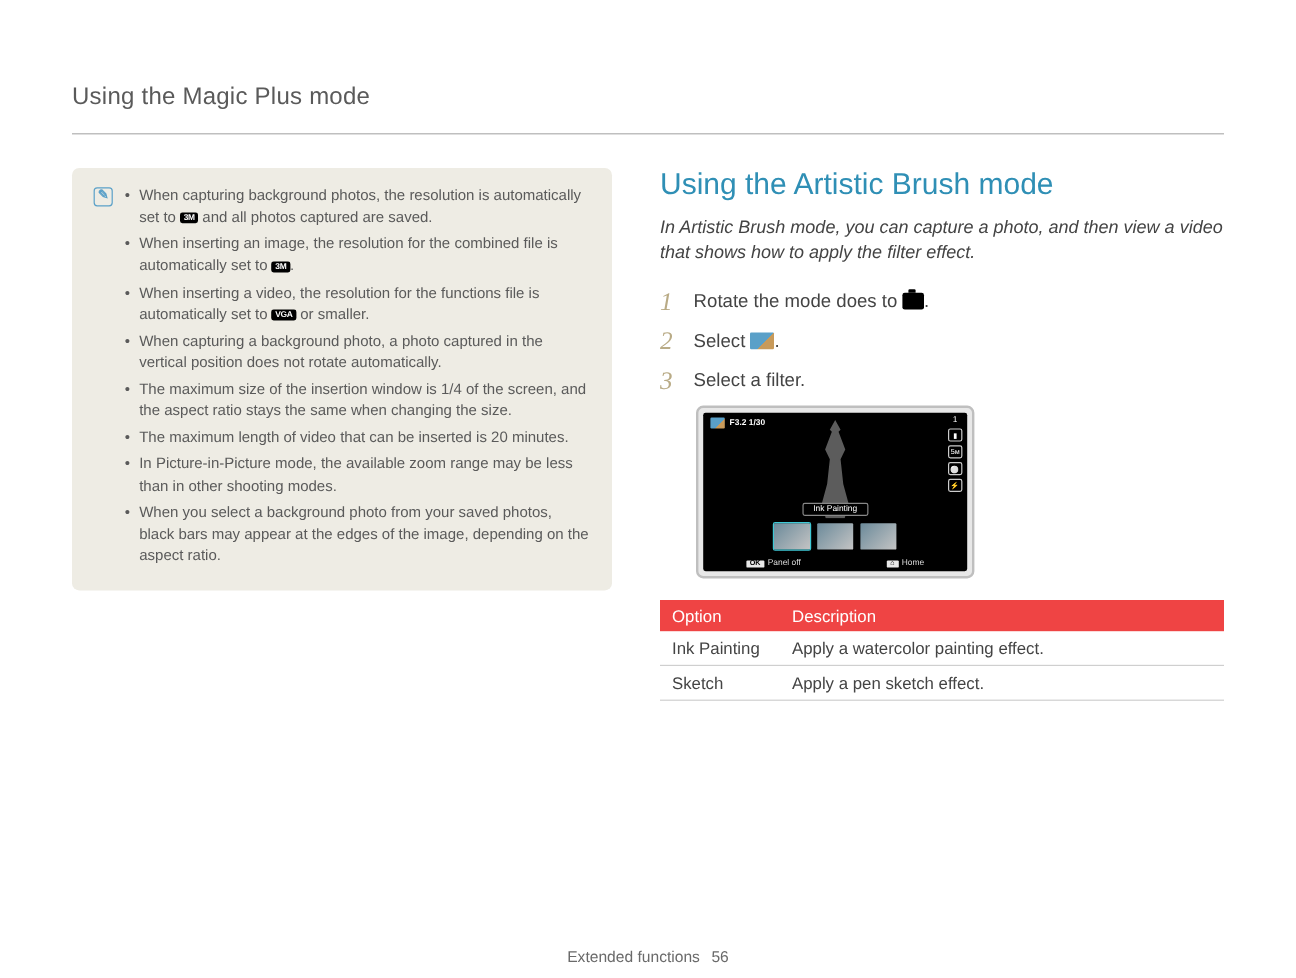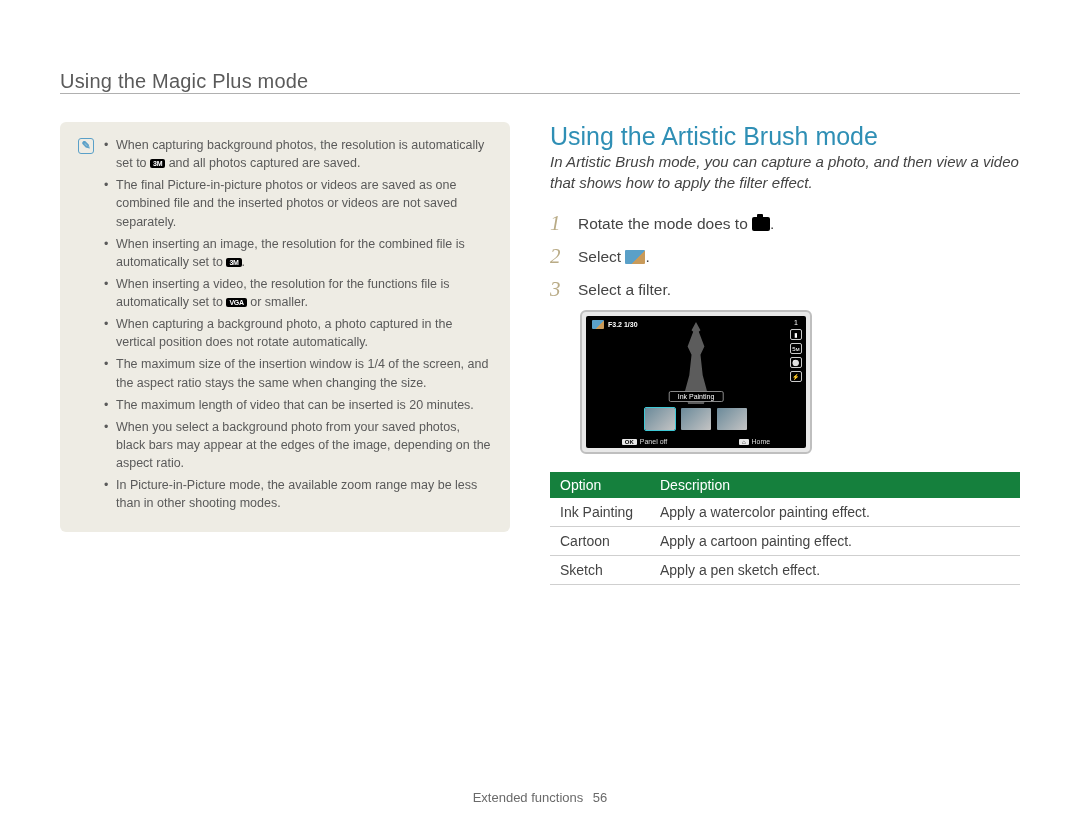--- a/index.html
+++ b/index.html
@@ -10,21 +10,21 @@
     font-family: Arial, Helvetica, sans-serif;
     color: #323232;
     position: relative;
     padding: 70px 60px 40px 60px;
   }
   .header-title {
     font-size: 20px;
     font-weight: 300;
     color: #5a5a5a;
     border-bottom: 1px solid #b0b0b0;
-    padding-bottom: 0;
+    padding-bottom: 18px;
     margin-bottom: 28px;
     letter-spacing: 0.2px;
   }
   .columns {
     display: flex;
     gap: 40px;
   }
   .col-left { width: 450px; }
   .col-right { width: 470px; }
 
@@ -71,20 +71,21 @@
     vertical-align: middle;
     line-height: 1;
     font-weight: bold;
     letter-spacing: -0.3px;
   }
 
   .section-title {
     font-size: 25px;
     font-weight: 400;
     color: #2f8fb5;
+    margin-bottom: 10px;
   }
   .body-text {
     font-size: 15px;
     color: #444;
     margin-bottom: 18px;
     line-height: 1.4;
     font-weight: 300;
     font-style: italic;
   }
   .steps { list-style: none; }
@@ -214,21 +215,21 @@
     display: flex; align-items: center; justify-content: center;
     color: #fff;
   }
 
   table.opts {
     width: 100%;
     border-collapse: collapse;
     font-size: 14px;
   }
   table.opts th {
-    background: #15803d;
+    background: #ef4444;
     color: #fff;
     text-align: left;
     font-weight: 400;
     padding: 5px 10px;
   }
   table.opts td {
     padding: 6px 10px;
     border-bottom: 1px solid #cfcfcf;
     color: #444;
     font-weight: 300;
@@ -251,28 +252,27 @@
 
 <div class="header-title">Using the Magic Plus mode</div>
 
 <div class="columns">
 
   <div class="col-left">
     <div class="note-box">
       <div class="note-icon">✎</div>
       <ul class="note-list">
         <li><span>When capturing background photos, the resolution is automatically set to </span><span class="inline-badge">3M</span><span> and all photos captured are saved.</span></li>
-        <li><span>The final Picture-in-picture photos or videos are saved as one combined file and the inserted photos or videos are not saved separately.</span></li>
         <li><span>When inserting an image, the resolution for the combined file is automatically set to </span><span class="inline-badge">3M</span><span>.</span></li>
         <li><span>When inserting a video, the resolution for the functions file is automatically set to </span><span class="inline-badge">VGA</span><span> or smaller.</span></li>
         <li><span>When capturing a background photo, a photo captured in the vertical position does not rotate automatically.</span></li>
         <li><span>The maximum size of the insertion window is 1/4 of the screen, and the aspect ratio stays the same when changing the size.</span></li>
         <li><span>The maximum length of video that can be inserted is 20 minutes.</span></li>
+        <li><span>In Picture-in-Picture mode, the available zoom range may be less than in other shooting modes.</span></li>
         <li><span>When you select a background photo from your saved photos, black bars may appear at the edges of the image, depending on the aspect ratio.</span></li>
-        <li><span>In Picture-in-Picture mode, the available zoom range may be less than in other shooting modes.</span></li>
       </ul>
     </div>
   </div>
 
   <div class="col-right">
     <div class="section-title">Using the Artistic Brush mode</div>
     <div class="body-text">In Artistic Brush mode, you can capture a photo, and then view a video that shows how to apply the filter effect.</div>
 
     <ul class="steps">
       <li>
@@ -324,24 +324,20 @@
           <th>Option</th>
           <th>Description</th>
         </tr>
       </thead>
       <tbody>
         <tr>
           <td class="oc">Ink Painting</td>
           <td>Apply a watercolor painting effect.</td>
         </tr>
         <tr>
-          <td class="oc">Cartoon</td>
-          <td>Apply a cartoon painting effect.</td>
-        </tr>
-        <tr>
           <td class="oc">Sketch</td>
           <td>Apply a pen sketch effect.</td>
         </tr>
       </tbody>
     </table>
 
   </div>
 </div>
 
 <div class="footer">

